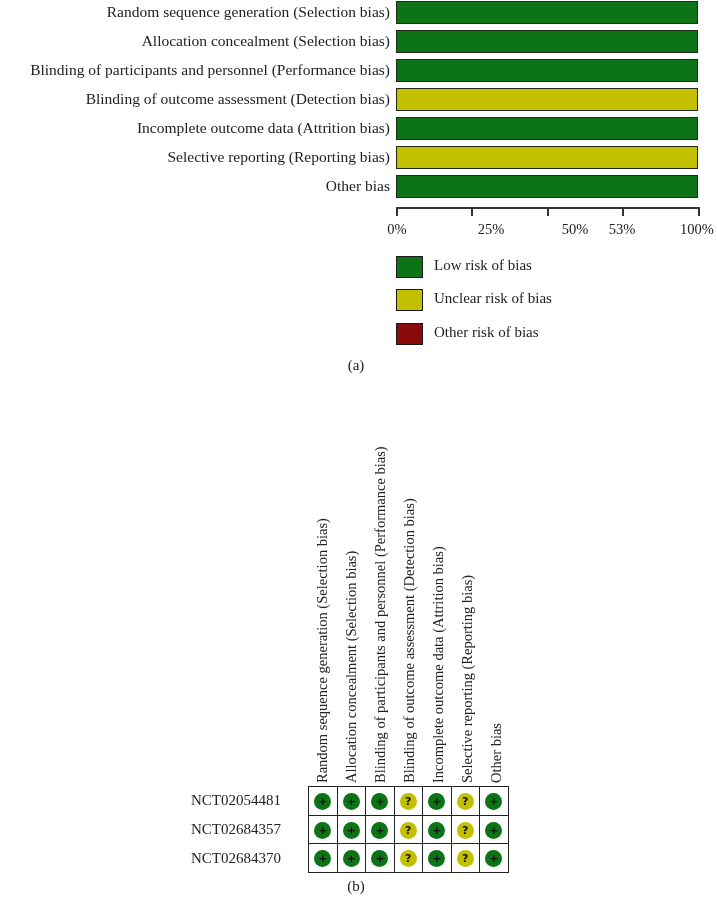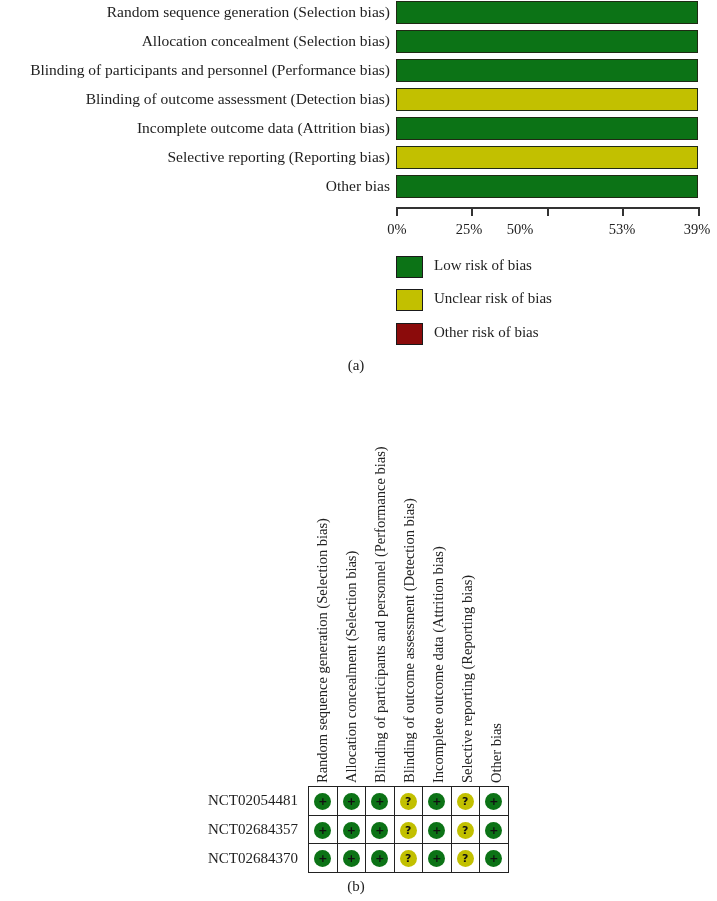--- a/index.html
+++ b/index.html
@@ -10,21 +10,21 @@
   .axis-line { position:absolute; left:396px; top:207px; width:303px; height:1.5px; background:#333; }
   .tick { position:absolute; top:207px; width:1.5px; height:9px; background:#333; }
   .tick-label { position:absolute; top:221px; font-size:14.5px; transform:translateX(-50%); white-space:nowrap; }
   .legend-item { position:absolute; left:396px; height:26px; }
   .legend-swatch { position:absolute; left:0; top:0; width:27px; height:22px; border:1.5px solid #1a1a1a; box-sizing:border-box; }
   .legend-text { position:absolute; left:38px; top:1px; font-size:15px; white-space:nowrap; }
   .panel-label { position:absolute; font-size:15px; transform:translateX(-50%); }
   .vlabel { position:absolute; bottom:118px; width:29px; height:400px; }
   .vlabel span { position:absolute; left:22px; bottom:0; transform-origin:0 100%; transform:rotate(-90deg) translateY(0);
                  font-size:14.5px; white-space:nowrap; line-height:16px; }
-  .study-label { position:absolute; right:419px; font-size:15px; white-space:nowrap; line-height:29px; }
+  .study-label { position:absolute; right:436px; font-size:15px; white-space:nowrap; line-height:29px; }
   table.grid { position:absolute; left:308px; top:786px; border-collapse:collapse; }
   table.grid td { width:27.5px; height:27.5px; border:1.5px solid #222; padding:0; text-align:center; vertical-align:middle; background:#fff; }
   .dot { display:inline-block; width:17px; height:17px; border-radius:50%; font-family:"DejaVu Sans",sans-serif;
          font-size:11px; font-weight:bold; line-height:17px; text-align:center; color:#111; }
 </style>
 </head>
 <body>
 
 <div>
   <div class="cat-label" style="top:2px">Random sequence generation (Selection bias)</div>
@@ -43,24 +43,24 @@
   <div class="bar" style="top: 146px; background: rgb(194, 192, 0);"></div>
   <div class="bar" style="top: 175px; background: rgb(12, 115, 22);"></div>
 
   <div class="axis-line"></div>
   <div class="tick" style="left:396px"></div>
   <div class="tick" style="left:471px"></div>
   <div class="tick" style="left:547px"></div>
   <div class="tick" style="left:622px"></div>
   <div class="tick" style="left:698px"></div>
   <div class="tick-label" style="left:397px">0%</div>
-  <div class="tick-label" style="left:469px">25%</div>
-  <div class="tick-label" style="left:520px">50%</div>
+  <div class="tick-label" style="left:491px">25%</div>
+  <div class="tick-label" style="left:575px">50%</div>
   <div class="tick-label" style="left:622px">53%</div>
-  <div class="tick-label" style="left:697px">39%</div>
+  <div class="tick-label" style="left:697px">100%</div>
 
   <div>
     <div class="legend-item" style="top:256px">
       <div class="legend-swatch" style="background: rgb(12, 115, 22);"></div>
       <div class="legend-text">Low risk of bias</div>
     </div>
     <div class="legend-item" style="top:289px">
       <div class="legend-swatch" style="background: rgb(194, 192, 0);"></div>
       <div class="legend-text">Unclear risk of bias</div>
     </div>

